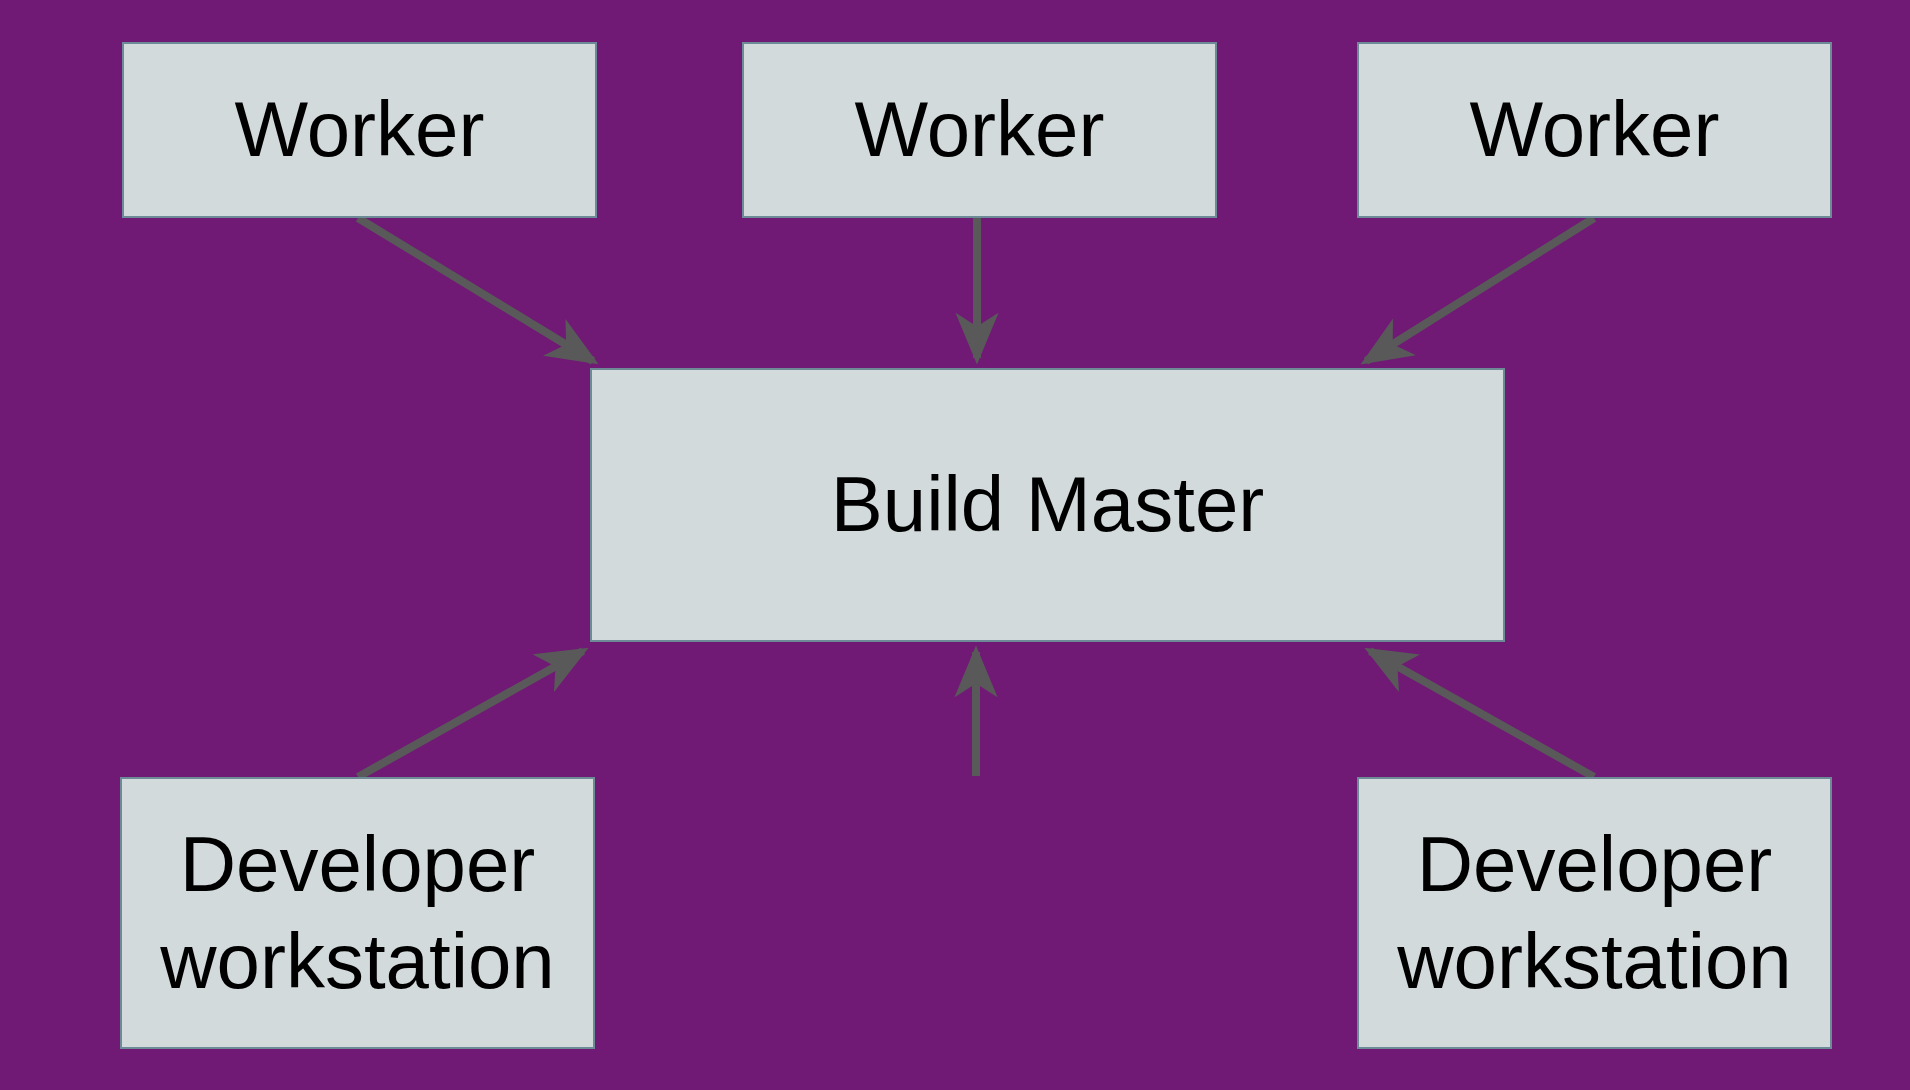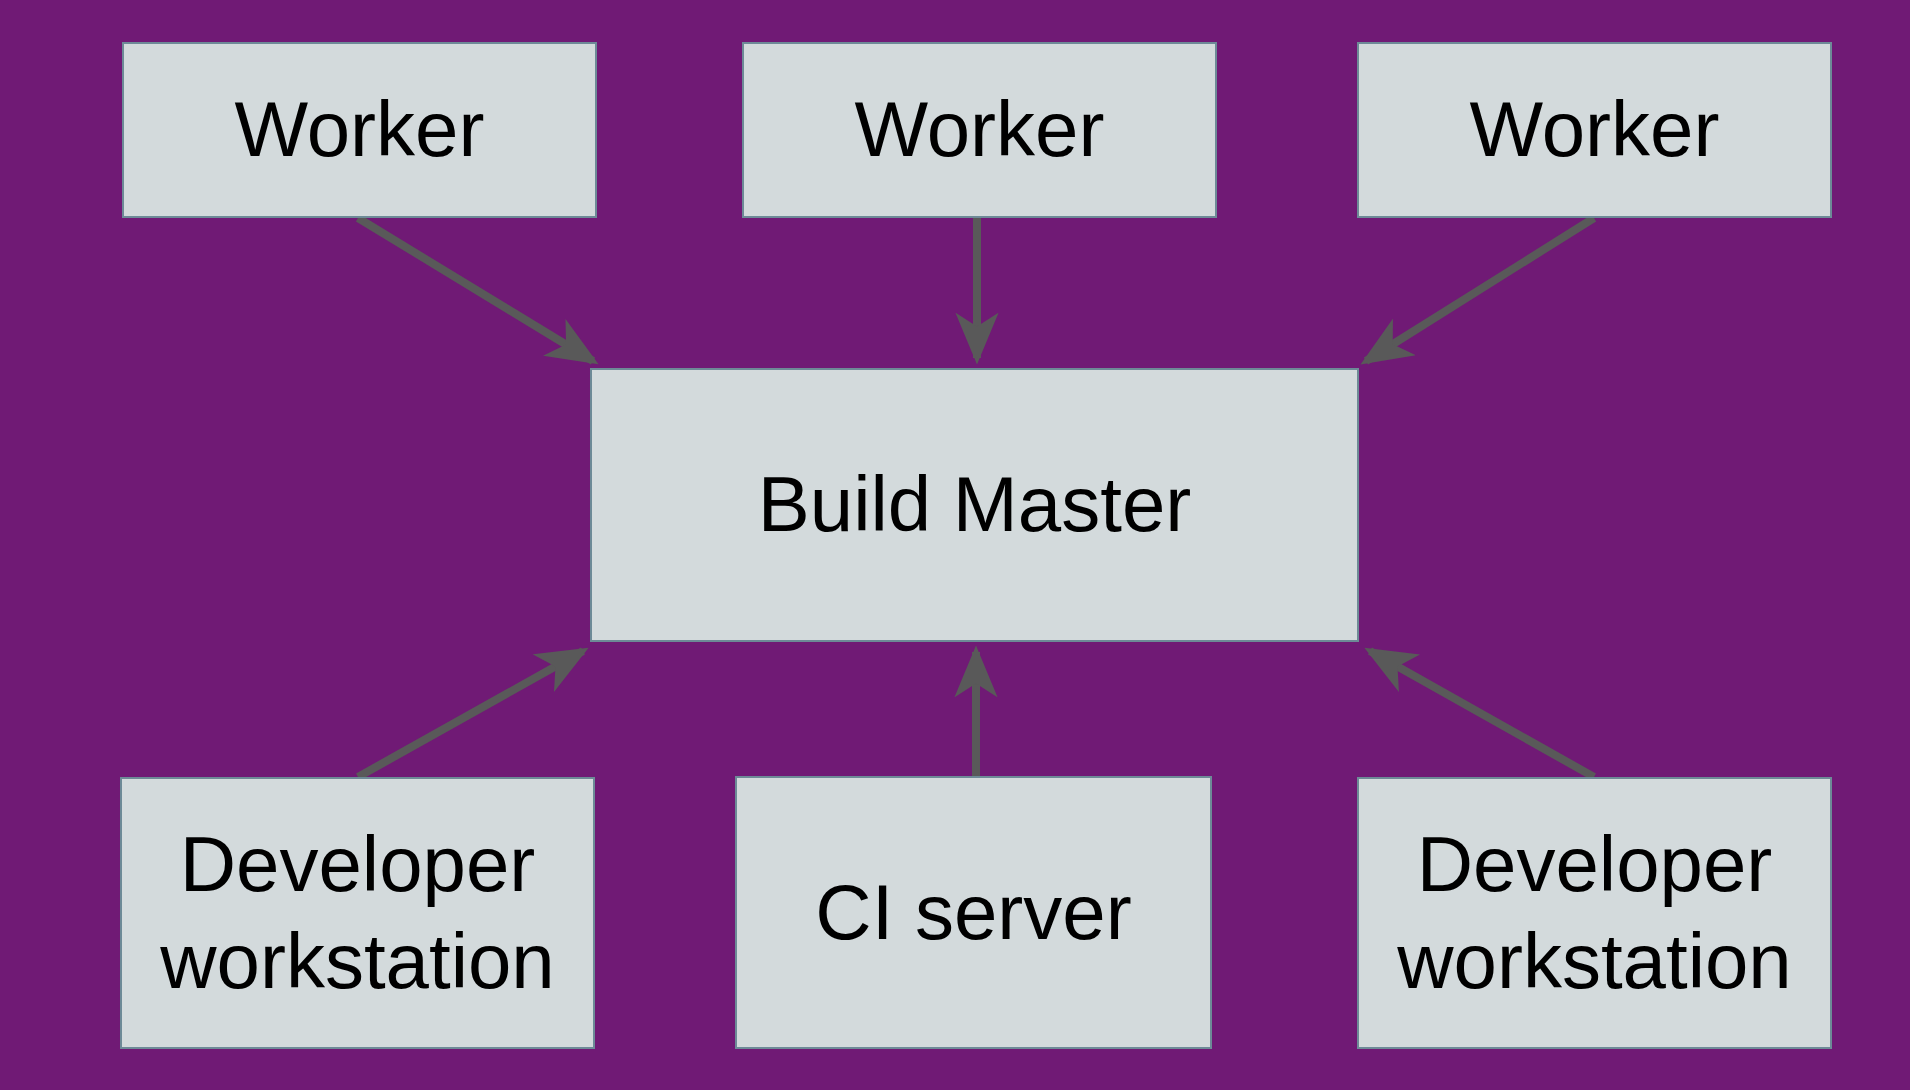--- a/index.html
+++ b/index.html
@@ -40,21 +40,21 @@
   .node-label {
     display: block;
     color: #000000;
     font-size: 78px;
     line-height: 1.25;
     padding: 0 10px;
   }
   .n-w1 { left: 122px;  top: 42px;  width: 475px; height: 176px; }
   .n-w2 { left: 742px;  top: 42px;  width: 475px; height: 176px; }
   .n-w3 { left: 1357px; top: 42px;  width: 475px; height: 176px; }
-  .n-bm { left: 590px;  top: 368px; width: 769px; height: 274px; }
+  .n-bm { left: 590px;  top: 368px; width: 915px; height: 274px; }
   .n-dl { left: 120px;  top: 777px; width: 475px; height: 272px; }
   .n-ci { left: 735px;  top: 776px; width: 477px; height: 273px; }
   .n-dr { left: 1357px; top: 777px; width: 475px; height: 272px; }
 </style>
 </head>
 <body>
 
 <div class="canvas">
 
   <svg class="edges" viewBox="0 0 1910 1090" xmlns="http://www.w3.org/2000/svg">
@@ -84,21 +84,18 @@
   </div>
 
   <div class="node n-bm">
     <span class="node-label">Build Master</span>
   </div>
 
   <div class="node n-dl">
     <span class="node-label">Developer workstation</span>
   </div>
 
-  <div class="node n-ci">
-    <span class="node-label">CI server</span>
-  </div>
 
   <div class="node n-dr">
     <span class="node-label">Developer workstation</span>
   </div>
 
 </div>
 
 </body></html>

